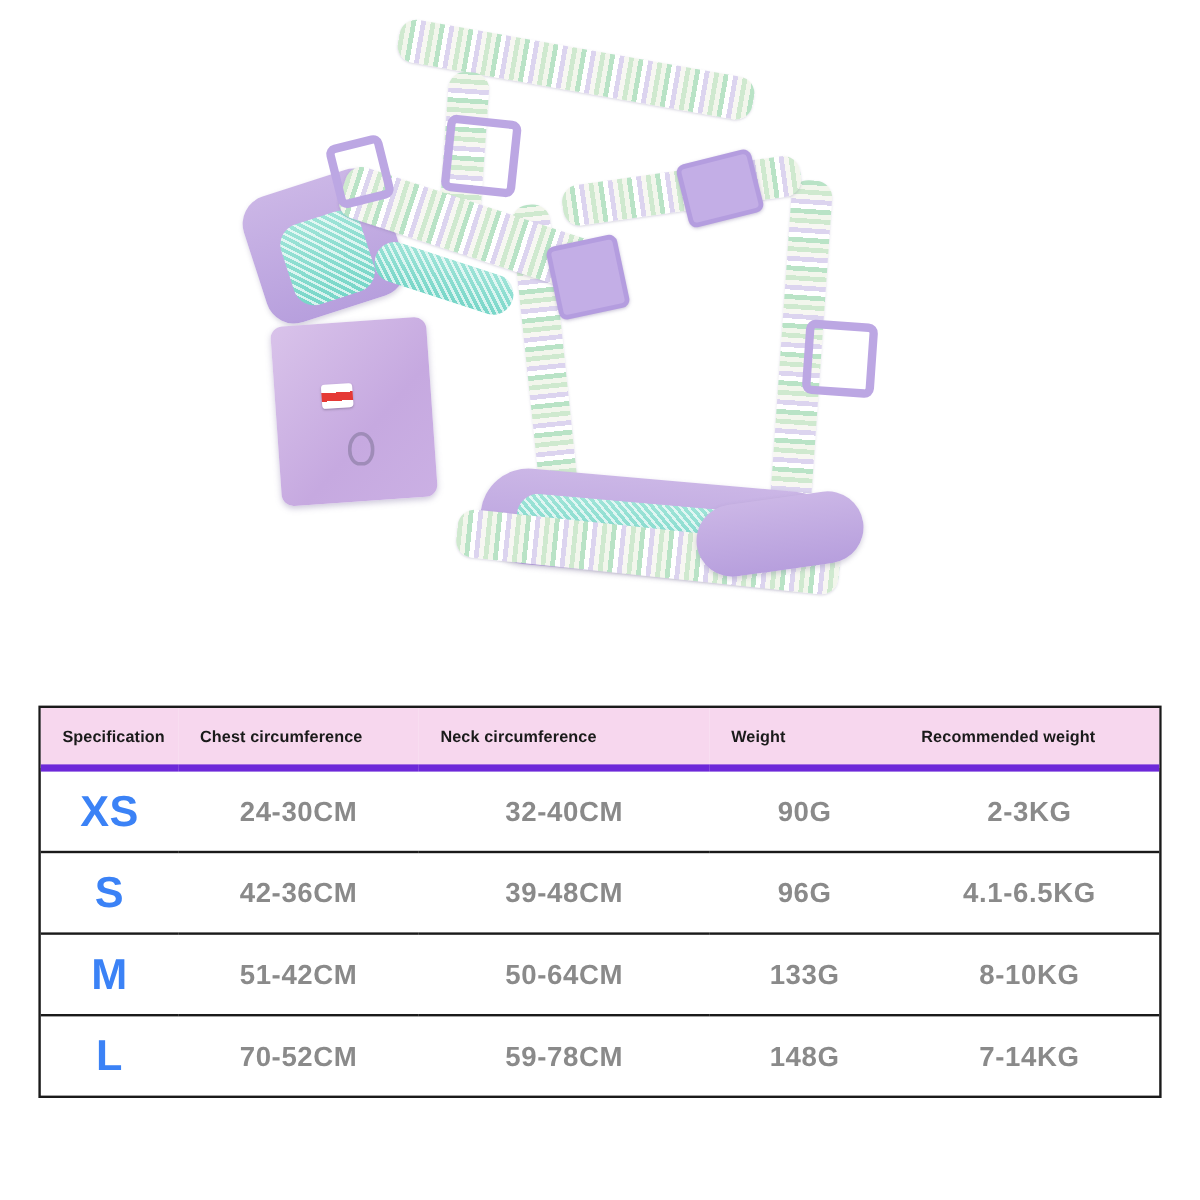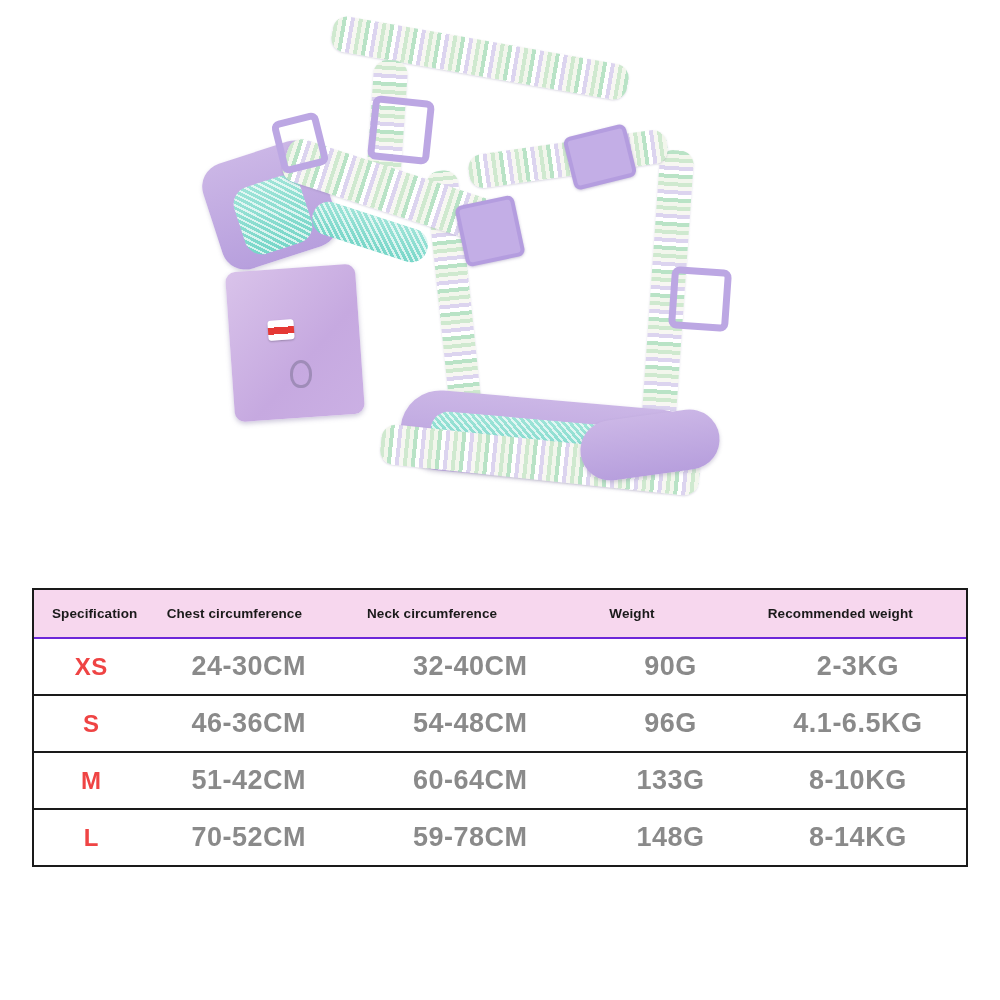--- a/index.html
+++ b/index.html
@@ -124,38 +124,38 @@
     width: 100%;
     table-layout: fixed;
   }
   table.spec thead th {
     background: #f7d7ee;
     color: #1a1a1a;
     font-size: 13.5px;
     font-weight: bold;
     text-align: left;
     padding: 16px 0 16px 18px;
-    border-bottom: 2px solid #6d28d9;
+    border-bottom: 6px solid #6d28d9;
     letter-spacing: .1px;
   }
   table.spec tbody td {
     border-bottom: 2px solid #1a1a1a;
     padding: 12px 4px;
     color: #8a8a8a;
-    font-size: 27px;
+    font-size: 23px;
     font-weight: bold;
     text-align: center;
     letter-spacing: .5px;
   }
   table.spec tbody tr:last-child td {
     border-bottom: none;
   }
   table.spec tbody td.size {
-    color: #ef4444;
-    font-size: 24px;
+    color: #3b82f6;
+    font-size: 36px;
   }
   col.c0 { width: 12.3%; }
   col.c1 { width: 21.5%; }
   col.c2 { width: 26%; }
   col.c3 { width: 17%; }
   col.c4 { width: 23.2%; }
 </style>
 </head>
 <body>
 
@@ -214,34 +214,34 @@
     <tbody>
       <tr>
         <td class="size">XS</td>
         <td>24-30CM</td>
         <td>32-40CM</td>
         <td>90G</td>
         <td>2-3KG</td>
       </tr>
       <tr>
         <td class="size">S</td>
-        <td>46-36CM</td>
-        <td>54-48CM</td>
+        <td>42-36CM</td>
+        <td>39-48CM</td>
         <td>96G</td>
         <td>4.1-6.5KG</td>
       </tr>
       <tr>
         <td class="size">M</td>
         <td>51-42CM</td>
-        <td>60-64CM</td>
+        <td>50-64CM</td>
         <td>133G</td>
         <td>8-10KG</td>
       </tr>
       <tr>
         <td class="size">L</td>
         <td>70-52CM</td>
         <td>59-78CM</td>
         <td>148G</td>
-        <td>8-14KG</td>
+        <td>7-14KG</td>
       </tr>
     </tbody>
   </table>
 </div>
 
 </body></html>

